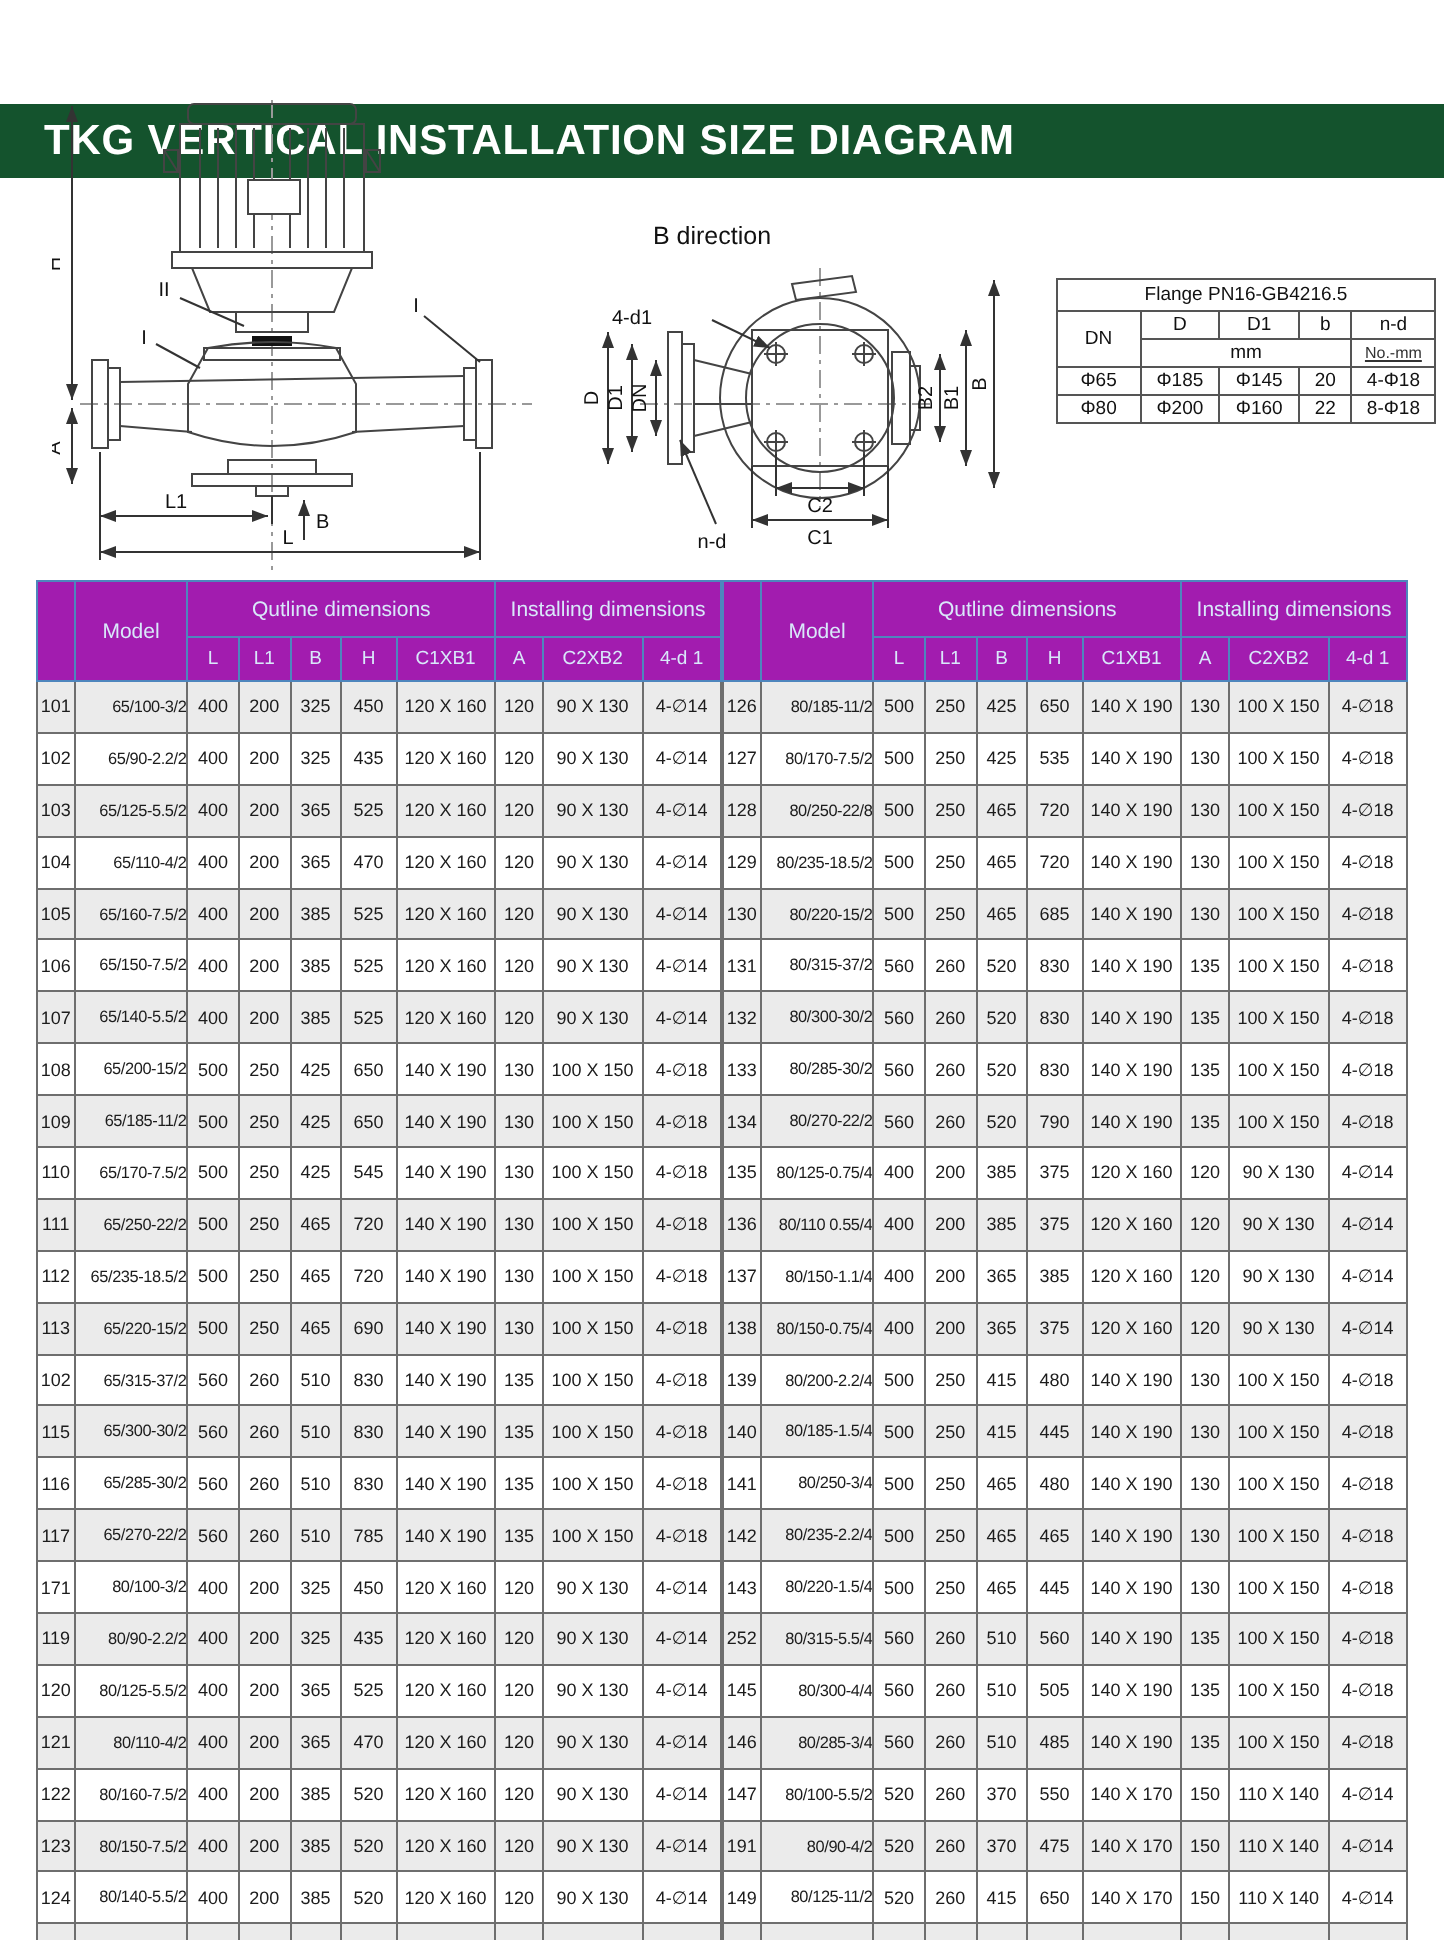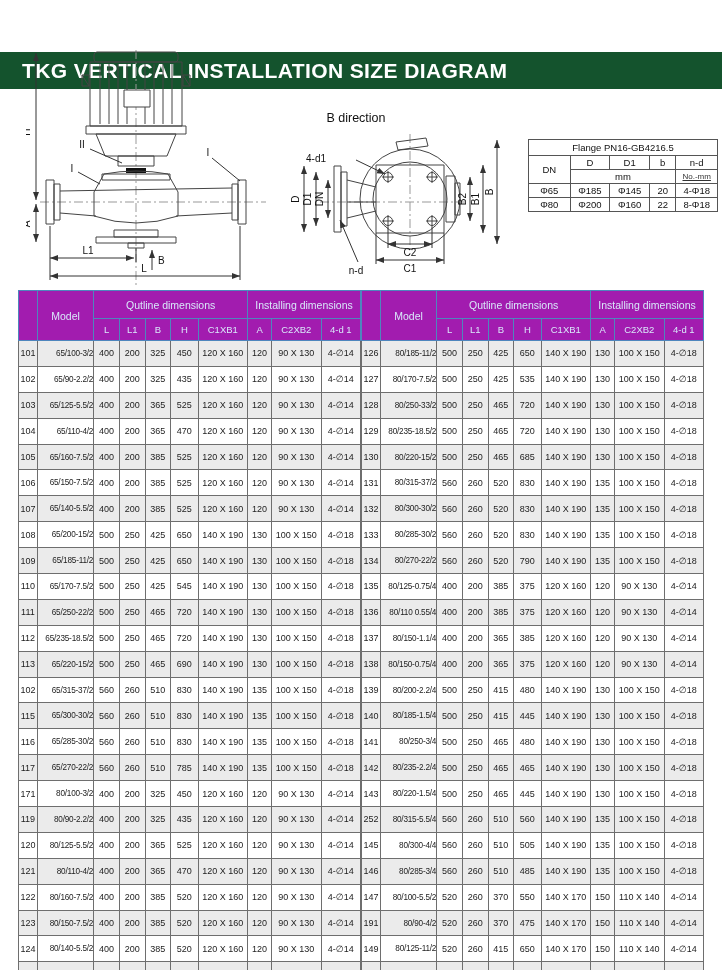--- a/index.html
+++ b/index.html
@@ -616,21 +616,21 @@
           <td>250</td>
           <td>425</td>
           <td>535</td>
           <td>140 X 190</td>
           <td>130</td>
           <td>100 X 150</td>
           <td>4-∅18</td>
         </tr>
         <tr>
           <td>128</td>
-          <td class="model">80/250-33/2</td>
+          <td class="model">80/250-22/8</td>
           <td>500</td>
           <td>250</td>
           <td>465</td>
           <td>720</td>
           <td>140 X 190</td>
           <td>130</td>
           <td>100 X 150</td>
           <td>4-∅18</td>
         </tr>
         <tr>

